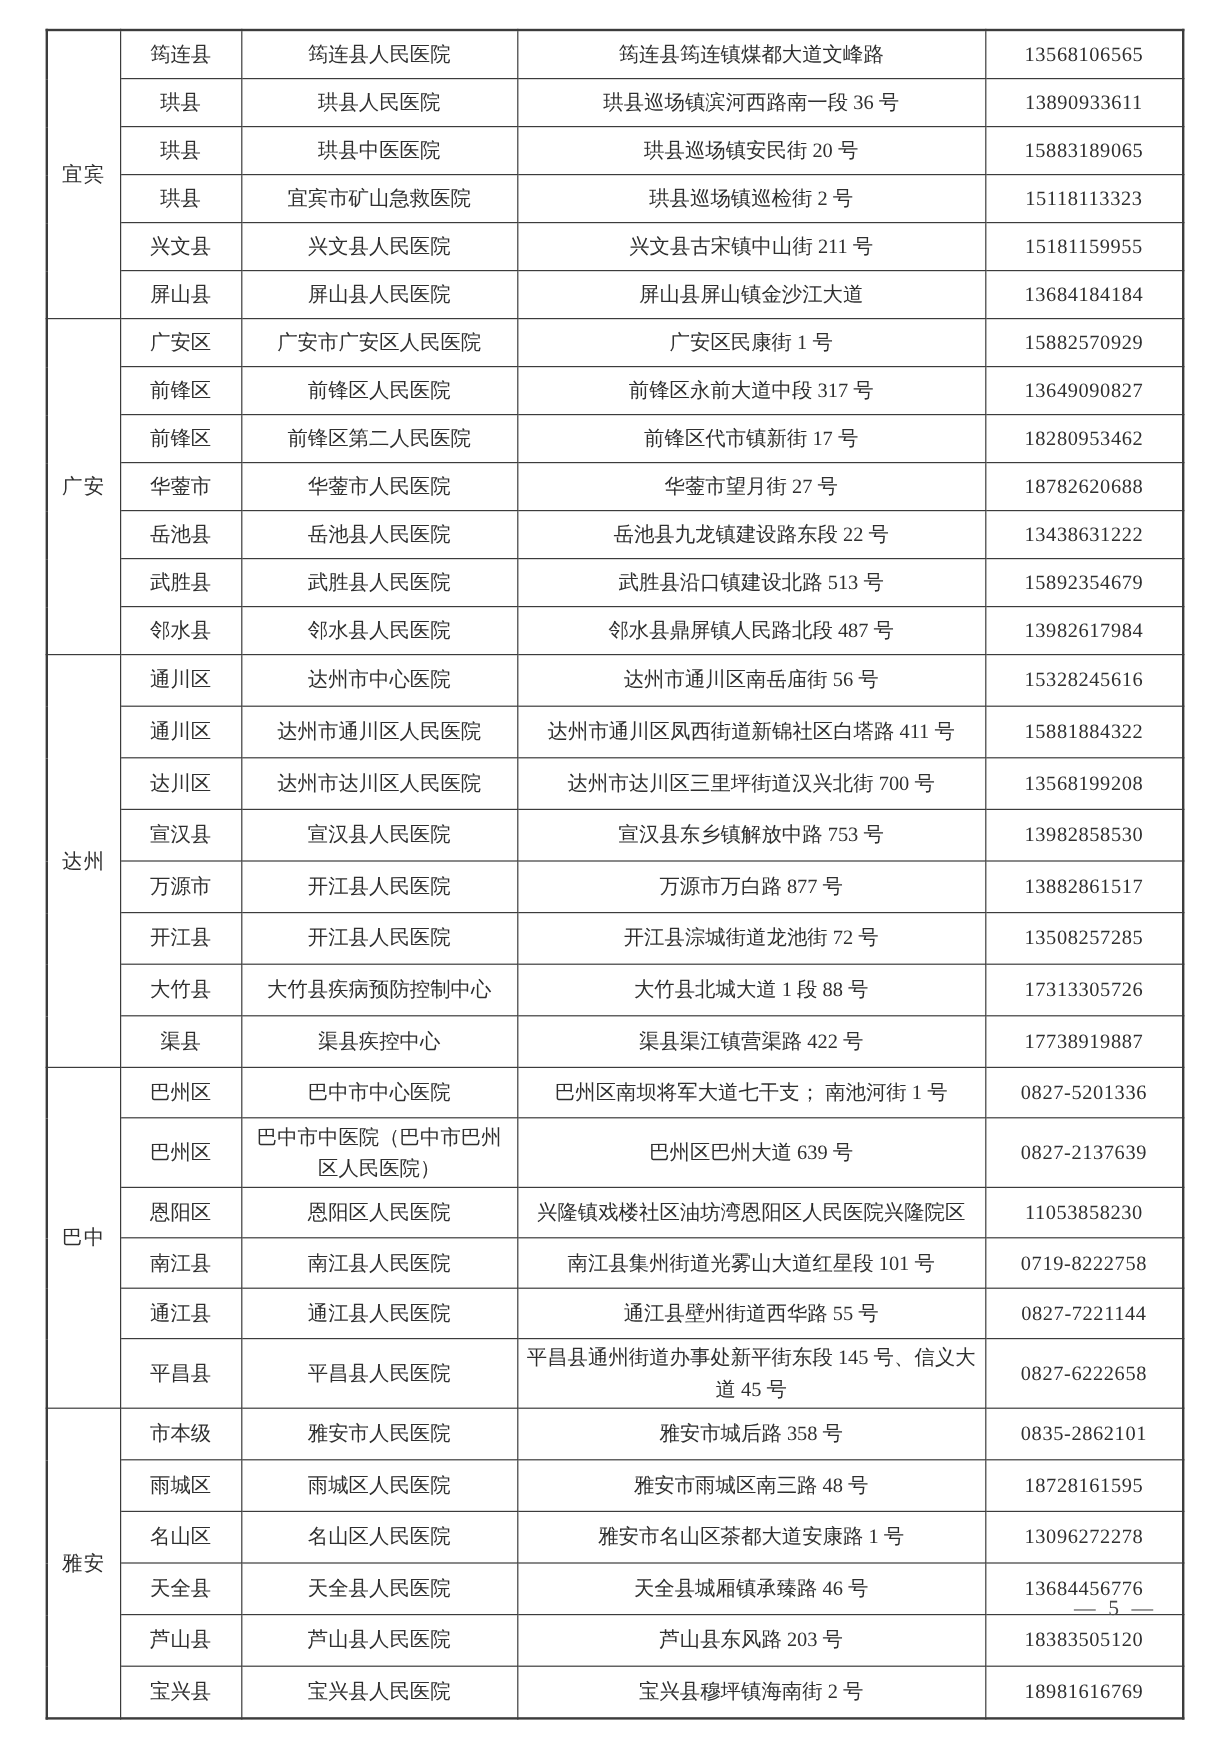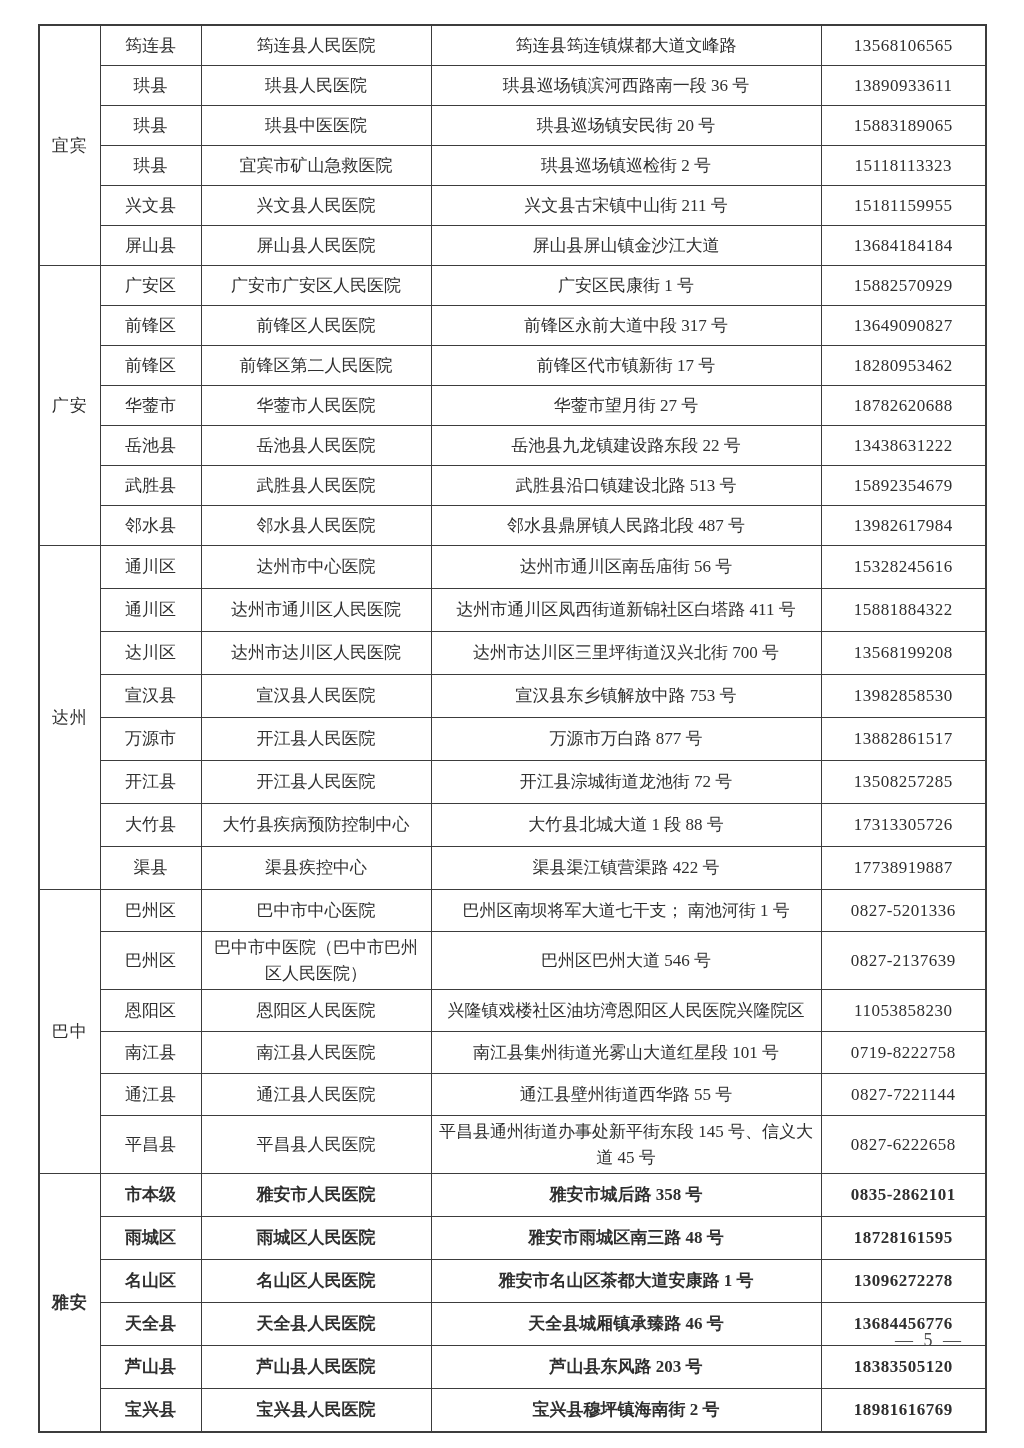--- a/index.html
+++ b/index.html
@@ -32,21 +32,21 @@
   }
   td.c-city{font-size:18px;letter-spacing:1px;}
   td.c-dist{font-size:17px;margin-top:36px;}
   td.c-hosp{font-size:17px;}
   td.c-addr{padding:3px 23px;font-size:17px;}
   td.c-phone{font-size:18px;letter-spacing:0.5px;}
   tbody.s1 td{height:33px;}
   tbody.s2 td{height:33px;font-family:Liberation Serif, serif;}
   tbody.s3 td{height:36px;font-family:Liberation Serif, serif;}
   tbody.s4 td{height:35px;}
-  tbody.s5 td{height:36px;font-weight:bold;}
+  tbody.s5 td{height:36px;}
   .footer{
     position:absolute;
     top:1330px;
     right:60px;
     font-size:18px;
     color:#4a4a4a;
     letter-spacing:3px;
   }
 </style>
 </head>
@@ -205,21 +205,21 @@
       <tr>
         <td class="c-city" rowspan="6">巴中</td>
         <td class="c-dist">巴州区</td>
         <td class="c-hosp">巴中市中心医院</td>
         <td class="c-addr">巴州区南坝将军大道七干支； 南池河街 1 号</td>
         <td class="c-phone">0827-5201336</td>
       </tr>
       <tr>
           <td class="c-dist">巴州区</td>
           <td class="c-hosp">巴中市中医院（巴中市巴州区人民医院）</td>
-          <td class="c-addr">巴州区巴州大道 546 号</td>
+          <td class="c-addr">巴州区巴州大道 639 号</td>
           <td class="c-phone">0827-2137639</td>
         </tr>
       <tr>
           <td class="c-dist">恩阳区</td>
           <td class="c-hosp">恩阳区人民医院</td>
           <td class="c-addr">兴隆镇戏楼社区油坊湾恩阳区人民医院兴隆院区</td>
           <td class="c-phone">11053858230</td>
         </tr>
       <tr>
           <td class="c-dist">南江县</td>

